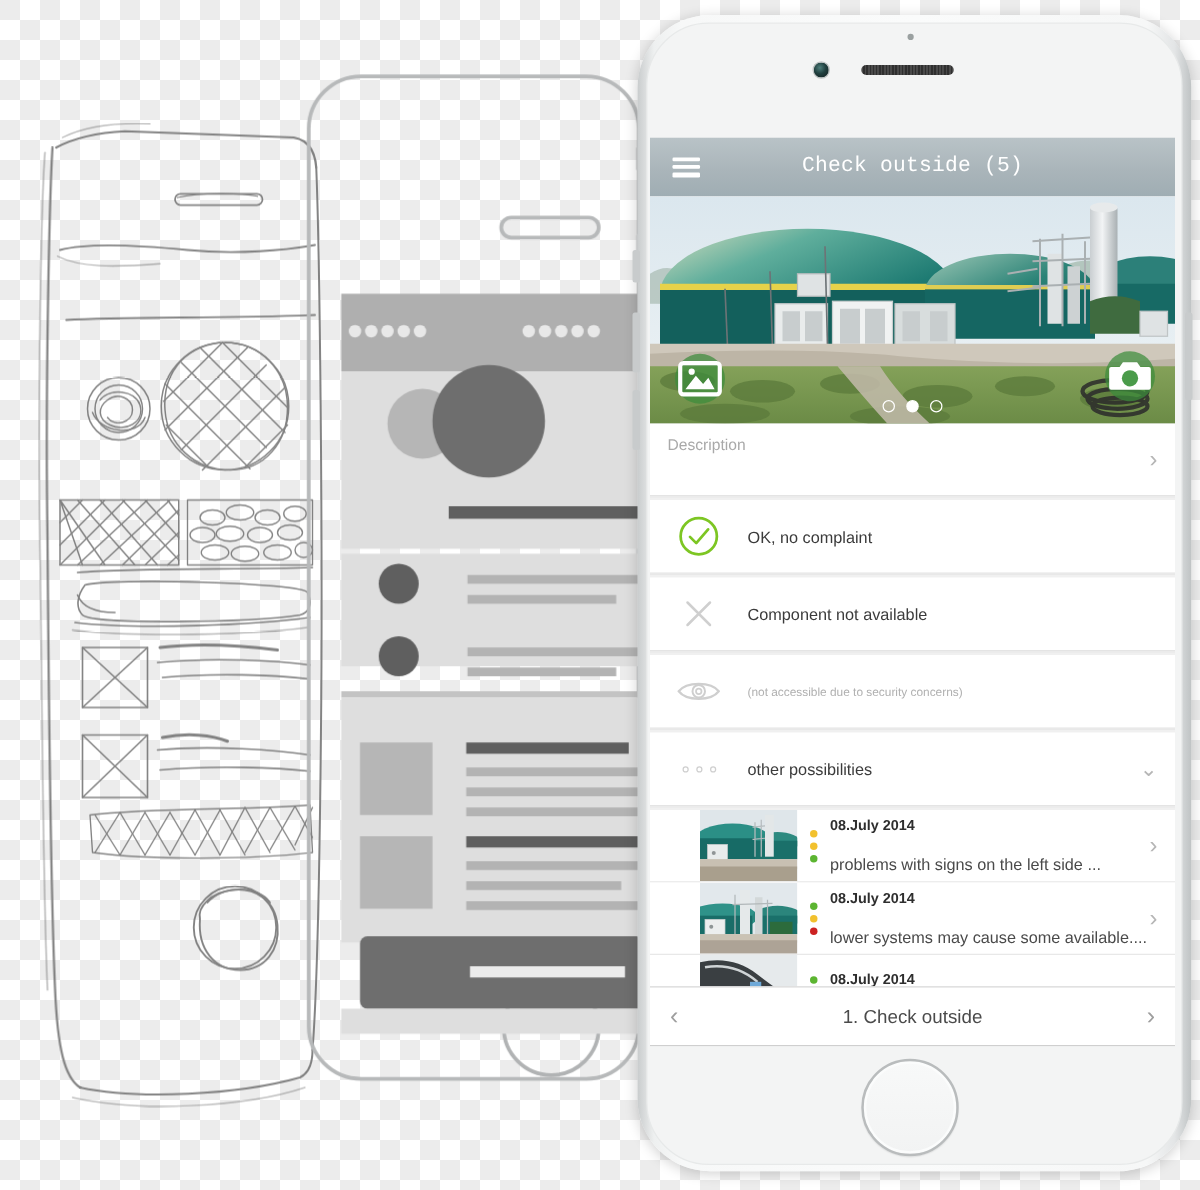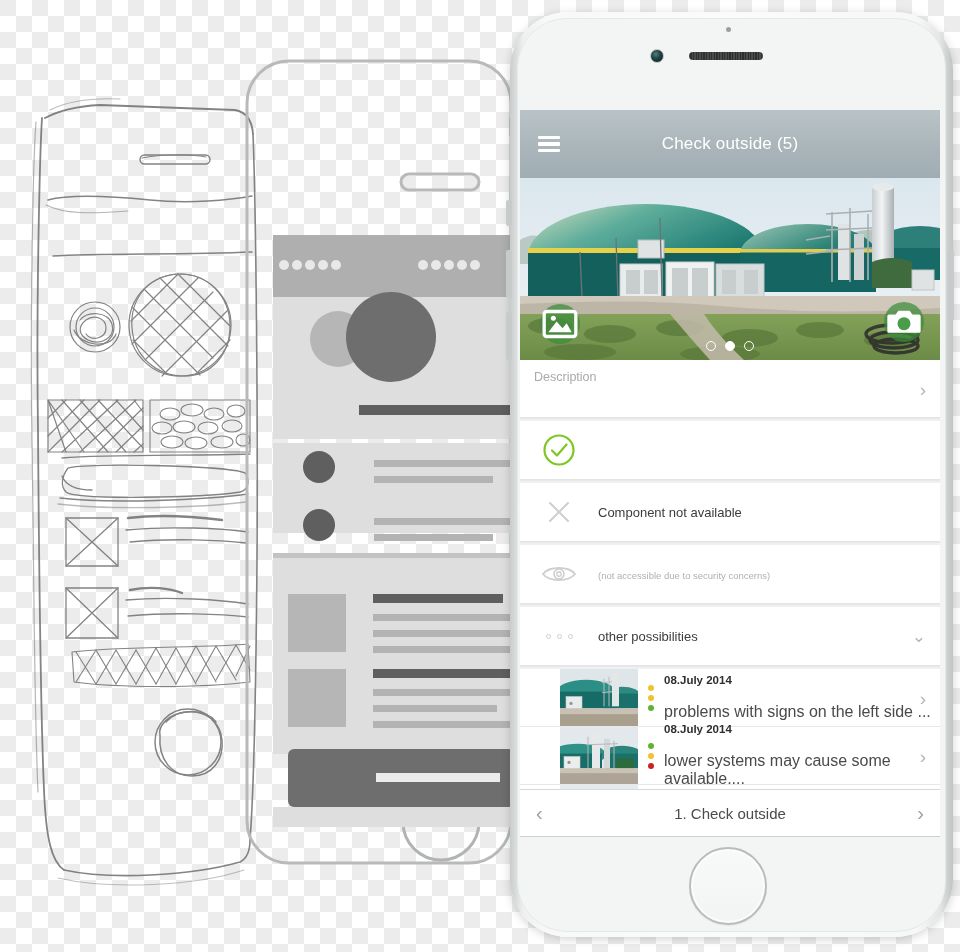--- a/index.html
+++ b/index.html
@@ -67,23 +67,23 @@
     border-radius: 50%;
     background: linear-gradient(180deg,#f8f9f9,#f2f3f3);
     border: 2px solid #b9bcbd;
     box-shadow: inset 0 0 0 2px #fbfcfc, 0 1px 1px rgba(0,0,0,.07);
   }
   
   .side-btn { position: absolute; background:#c8cbcc; border-radius:2px; }
 
   
   .app-header {
-    position: relative; height: 68px; width: 100%;
+    position: relative; height: 47px; width: 100%;
     background: linear-gradient(180deg,#b9c3c7 0%, #aab5ba 55%, #9fadb3 100%);
-    display: flex; align-items: center; justify-content: center;
+    display: flex; align-items: center; justify-content: center; font-family: Liberation Mono, monospace;
   }
   .hamburger {
     position: absolute; left: 18px; top: 50%; transform: translateY(-50%);
     width: 22px; height: 16px; display:flex; flex-direction:column; justify-content:space-between;
     cursor: pointer;
   }
   .hamburger i { display:block; height:3.2px; background:#ffffff; border-radius:1px; }
   .app-title { color:#ffffff; font-size:17px; letter-spacing:.2px; }
 
   
@@ -125,21 +125,21 @@
   .dots3 i { width:5px;height:5px;border-radius:50%;border:1px solid #cfcfcf; display:block;}
 
   
   .entry { display:flex; align-items:stretch; height:58px; background:#fff; border-bottom:1px solid #e8e8e8; position:relative;padding-left:40px;}
   .thumb { width:78px; flex:0 0 78px; overflow:hidden; }
   .thumb svg{display:block;width:100%;height:100%;}
   .entry-dots { width:22px; flex:0 0 22px; display:flex; flex-direction:column; justify-content:center; align-items:center; gap:4px; padding-left:4px;}
   .entry-dots i { width:6px;height:6px;border-radius:50%; display:block; }
   .entry-body { flex:1; display:flex; flex-direction:column; justify-content:center; padding-left:4px; }
   .entry-date { font-size:11.5px; font-weight:bold; color:#2e2e2e; }
-  .entry-text { font-size:16px; color:#4a4a4a; margin-top:17px; }
+  .entry-text { font-size:13px; color:#4a4a4a; margin-top:17px; }
 
   
   .bottom-nav {
     position:absolute; left:0; bottom:0; width:100%; height:48px;
     background:#fff; border-top:1px solid #d8d8d8; border-bottom:1px solid #cfcfcf;
     display:flex; align-items:center; justify-content:center;
   }
   .bottom-nav .nav-title { font-size:15px; color:#4b4b4b; }
   .nav-arrow { position:absolute; color:#9e9e9e; font-size:20px; font-weight:300; cursor:pointer;}
   .nav-arrow.l{left:16px;} .nav-arrow.r{right:16px;}
@@ -455,20 +455,23 @@
       <div class="chev">›</div>
     </div>
 
     <div class="card spaced opt-row">
       <div class="opt-icon">
         <svg width="34" height="34" viewBox="0 0 34 34">
           <circle cx="17" cy="17" r="14.5" fill="none" stroke="#7dc623" stroke-width="2.2"></circle>
           <path d="M10,17.5 L15,22.5 L24.5,11.5" fill="none" stroke="#7dc623" stroke-width="2.2" stroke-linecap="round" stroke-linejoin="round"></path>
         </svg>
       </div>
+      <div class="opt-text">
+        <div class="opt-title">OK, no complaint</div>
+      </div>
     </div>
 
     <div class="card spaced opt-row">
       <div class="opt-icon">
         <svg width="30" height="30" viewBox="0 0 30 30">
           <path d="M6,6 L24,24 M24,6 L6,24" fill="none" stroke="#cfcfcf" stroke-width="2" stroke-linecap="round"></path>
         </svg>
       </div>
       <div class="opt-text">
         <div class="opt-title">Component not available</div>

